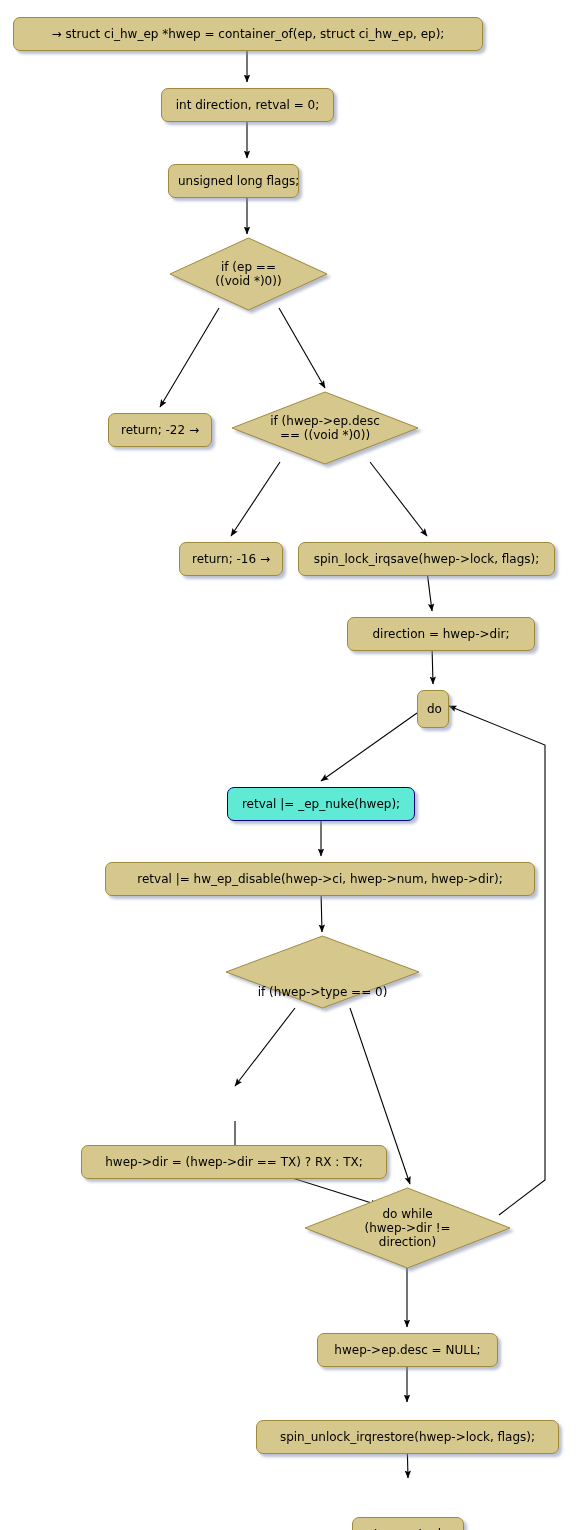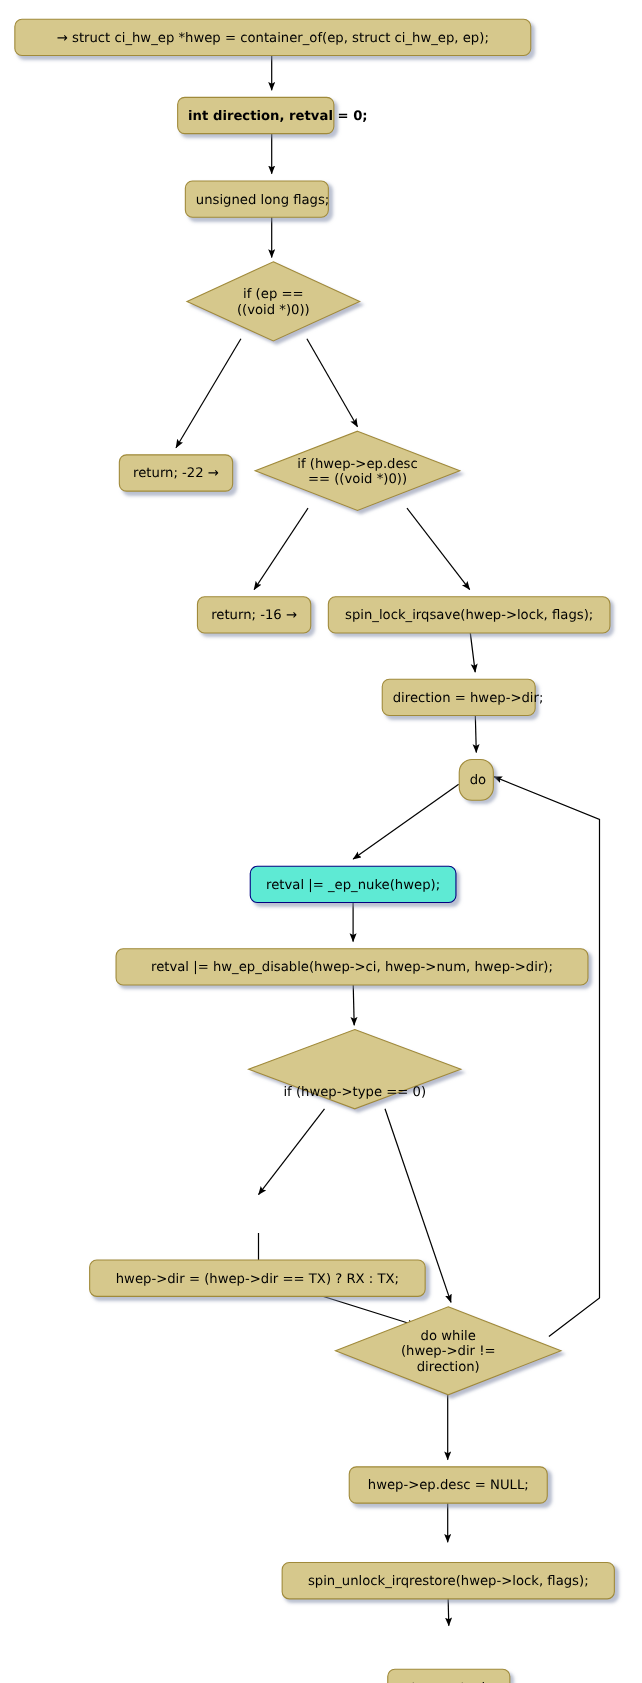--- a/index.html
+++ b/index.html
@@ -99,31 +99,31 @@
       </g>
     <g id="diamond-group">
         <polygon points="248.5,238 327,274 248.5,310 170,274" fill="#D6C88C" stroke="#A08A3A" stroke-width="1" filter="url(#shadowflt)"></polygon>
         <polygon points="325,392 418,428 325,464 232,428" fill="#D6C88C" stroke="#A08A3A" stroke-width="1" filter="url(#shadowflt)"></polygon>
         <polygon points="322.5,936 419,972 322.5,1008 226,972" fill="#D6C88C" stroke="#A08A3A" stroke-width="1" filter="url(#shadowflt)"></polygon>
         <polygon points="407.5,1188 510,1228 407.5,1268 305,1228" fill="#D6C88C" stroke="#A08A3A" stroke-width="1" filter="url(#shadowflt)"></polygon>
       </g>
   </svg>
   <div id="node-layer">
       <div class="node rect" style="left: 13px; top: 17px; width: 470px; height: 29px;"><span class="diamond-label">→ struct ci_hw_ep *hwep = container_of(ep, struct ci_hw_ep, ep);</span></div>
-      <div class="node rect" style="left: 161px; top: 88px; width: 143px; height: 29px; font-weight: bold;"><span class="diamond-label">int direction, retval = 0;</span></div>
+      <div class="node rect" style="left: 161px; top: 88px; width: 173px; height: 29px;"><span class="diamond-label">int direction, retval = 0;</span></div>
       <div class="node rect" style="left: 168px; top: 164px; width: 131px; height: 29px;"><span class="diamond-label">unsigned long flags;</span></div>
       <div class="node diamond" style="left: 170px; top: 238px; width: 157px; height: 72px;"><span class="diamond-label">if (ep ==
 ((void *)0))</span></div>
       <div class="node rect" style="left: 108px; top: 413px; width: 104px; height: 29px;"><span class="diamond-label">return; -22 →</span></div>
       <div class="node diamond" style="left: 232px; top: 392px; width: 186px; height: 72px;"><span class="diamond-label">if (hwep-&gt;ep.desc
 == ((void *)0))</span></div>
       <div class="node rect" style="left: 179px; top: 542px; width: 104px; height: 29px;"><span class="diamond-label">return; -16 →</span></div>
       <div class="node rect" style="left: 298px; top: 542px; width: 257px; height: 29px;"><span class="diamond-label">spin_lock_irqsave(hwep-&gt;lock, flags);</span></div>
-      <div class="node rect" style="left: 347px; top: 617px; width: 140px; height: 29px; justify-content: flex-end;"><span class="diamond-label">direction = hwep-&gt;dir;</span></div>
-      <div class="node rect" style="left: 417px; top: 690px; width: 32px; height: 38px; border-radius: 12px;"><span class="diamond-label">do</span></div>
+      <div class="node rect" style="left: 347px; top: 617px; width: 188px; height: 29px; justify-content: flex-end;"><span class="diamond-label">direction = hwep-&gt;dir;</span></div>
+      <div class="node rect" style="left: 417px; top: 690px; width: 32px; height: 38px;"><span class="diamond-label">do</span></div>
       <div class="node rect highlight" style="left: 227px; top: 787px; width: 188px; height: 29px;"><span class="diamond-label">retval |= _ep_nuke(hwep);</span></div>
       <div class="node rect" style="left: 105px; top: 862px; width: 430px; height: 29px;"><span class="diamond-label">retval |= hw_ep_disable(hwep-&gt;ci, hwep-&gt;num, hwep-&gt;dir);</span></div>
       <div class="node diamond" style="left: 226px; top: 956px; width: 193px; height: 72px;"><span class="diamond-label">if (hwep-&gt;type == 0)</span></div>
       <div class="node rect" style="left: 81px; top: 1145px; width: 306px; height: 29px;"><span class="diamond-label">hwep-&gt;dir = (hwep-&gt;dir == TX) ? RX : TX;</span></div>
       <div class="node diamond" style="left: 305px; top: 1188px; width: 205px; height: 80px;"><span class="diamond-label">do while
 (hwep-&gt;dir !=
 direction)</span></div>
       <div class="node rect" style="left: 317px; top: 1333px; width: 181px; height: 29px;"><span class="diamond-label">hwep-&gt;ep.desc = NULL;</span></div>
       <div class="node rect" style="left: 256px; top: 1420px; width: 303px; height: 29px;"><span class="diamond-label">spin_unlock_irqrestore(hwep-&gt;lock, flags);</span></div>
       <div class="node rect" style="left: 352px; top: 1484px; width: 112px; height: 29px; margin-top: 33px;"><span class="diamond-label">return; retval →</span></div>

